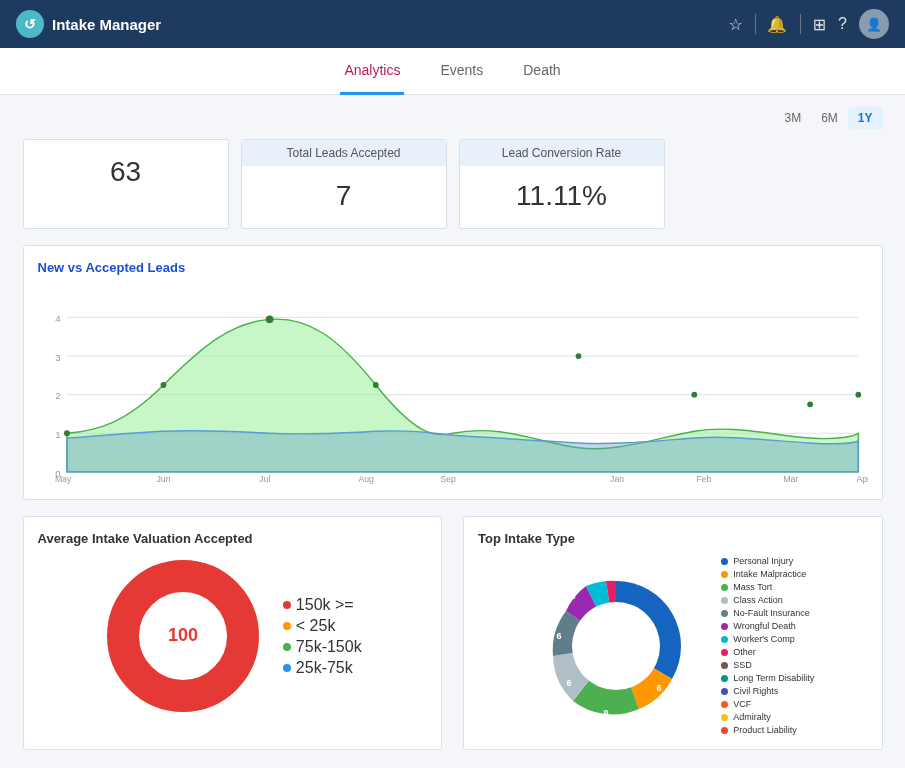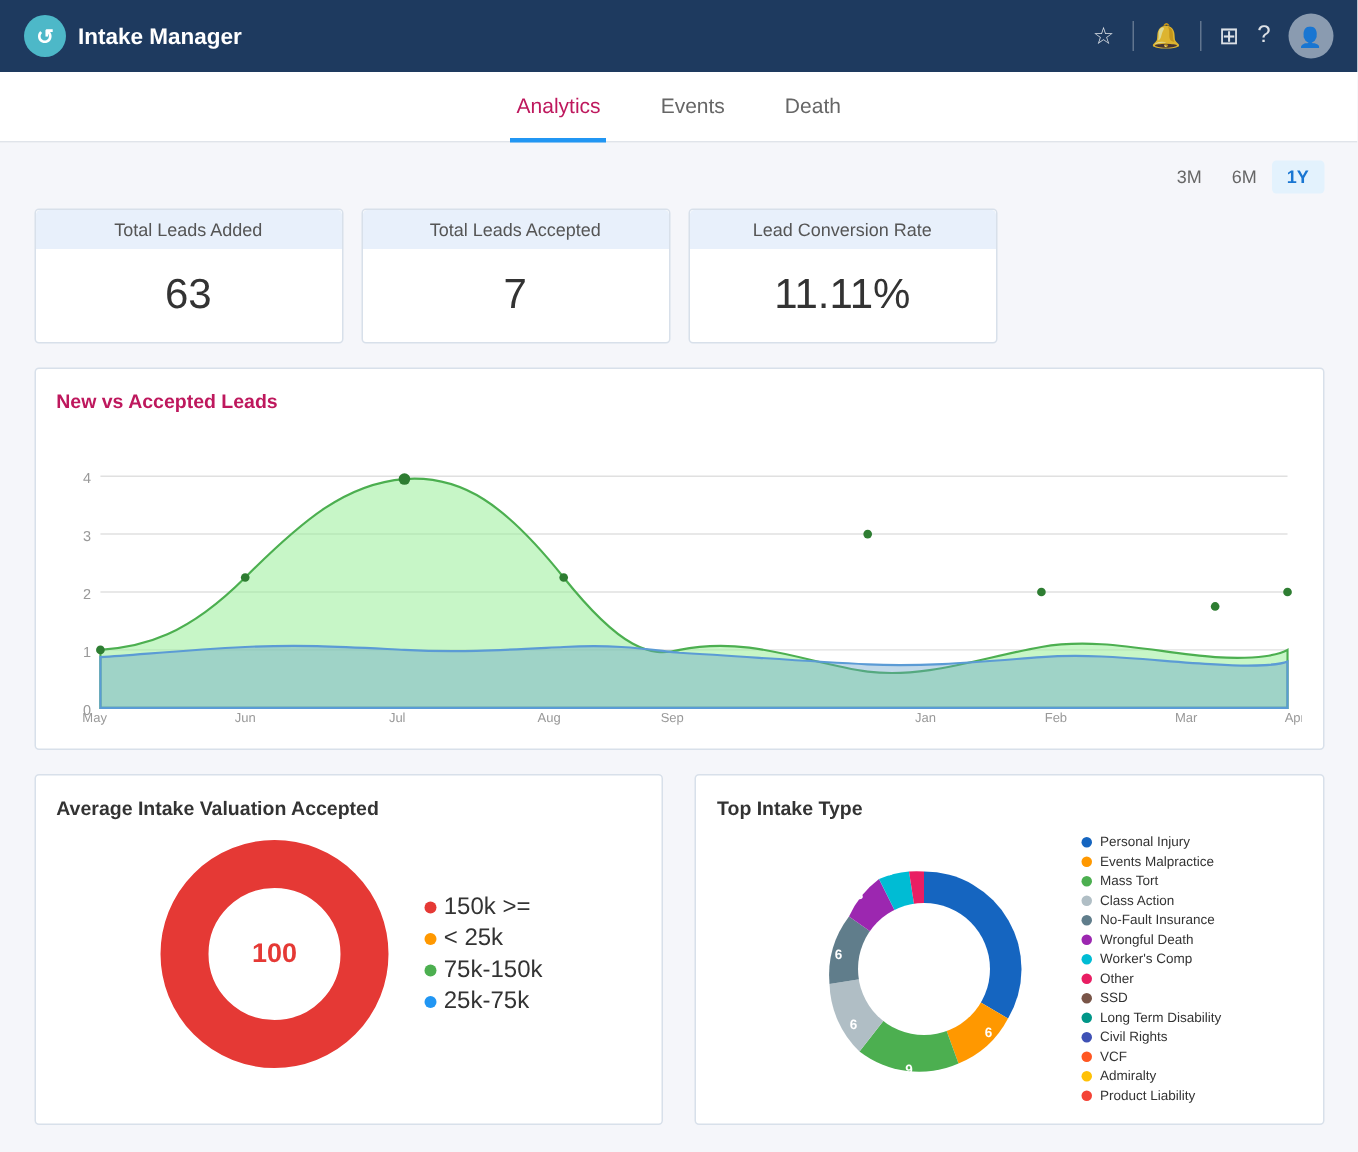--- a/index.html
+++ b/index.html
@@ -148,21 +148,21 @@
     .chart-section {
       background: white;
       border: 1px solid #d8e0ea;
       border-radius: 3px;
       padding: 14px;
       margin-bottom: 16px;
     }
     .chart-title {
       font-size: 13px;
       font-weight: 600;
-      color: #be185d;
+      color: #1d4ed8;
       margin-bottom: 10px;
     }
     .chart-area {
       position: relative;
       height: 200px;
     }
 
     
     .bottom-grid {
       display: grid;
@@ -256,21 +256,20 @@
 <div class="main">
 
   <div class="time-range">
     <button class="time-btn">3M</button>
     <button class="time-btn">6M</button>
     <button class="time-btn active">1Y</button>
   </div>
 
   <div class="stats-grid">
     <div class="stat-card">
-      <div class="label">Total Leads Added</div>
       <div class="value">63</div>
     </div>
     <div class="stat-card">
       <div class="label">Total Leads Accepted</div>
       <div class="value">7</div>
     </div>
     <div class="stat-card">
       <div class="label">Lead Conversion Rate</div>
       <div class="value">11.11%</div>
     </div>
@@ -386,21 +385,21 @@
           <text x="62" y="22" text-anchor="middle" font-size="9" fill="white" font-weight="bold">3</text>
           <text x="80" y="18" text-anchor="middle" font-size="9" fill="white" font-weight="bold">4</text>
         </svg>
         <div class="legend" style="font-size:9px;">
           <div class="legend-item">
             <div class="legend-dot" style="background:#1565c0;width:7px;height:7px;"></div>
             <span>Personal Injury</span>
           </div>
           <div class="legend-item">
             <div class="legend-dot" style="background:#ff9800;width:7px;height:7px;"></div>
-            <span>Events Malpractice</span>
+            <span>Intake Malpractice</span>
           </div>
           <div class="legend-item">
             <div class="legend-dot" style="background:#4caf50;width:7px;height:7px;"></div>
             <span>Mass Tort</span>
           </div>
           <div class="legend-item">
             <div class="legend-dot" style="background:#b0bec5;width:7px;height:7px;"></div>
             <span>Class Action</span>
           </div>
           <div class="legend-item">

